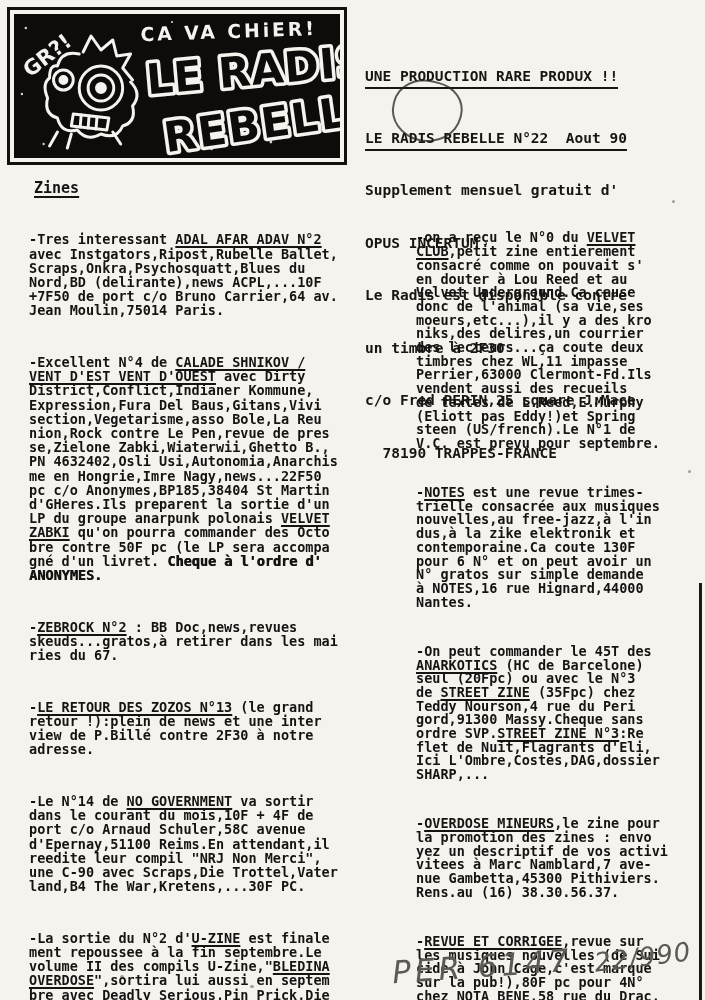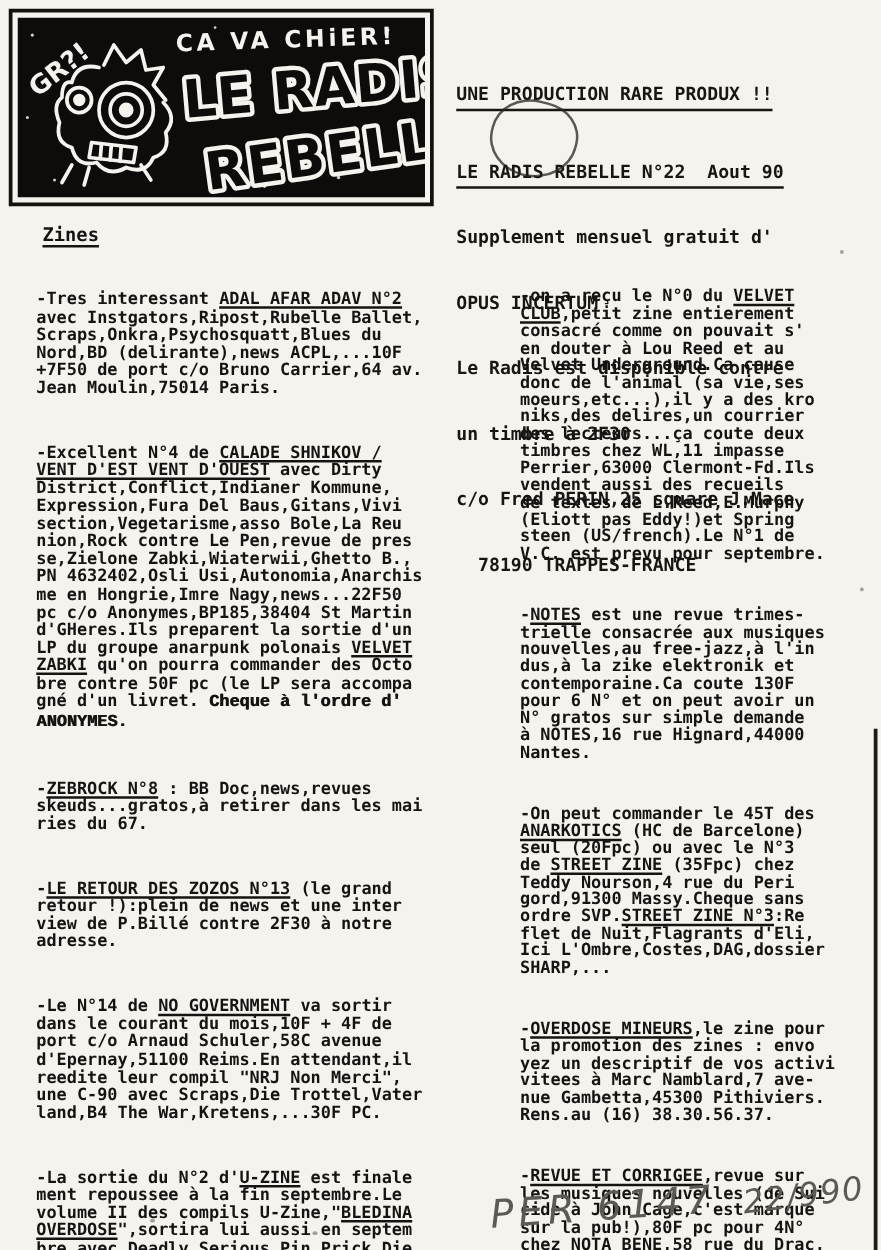--- a/index.html
+++ b/index.html
@@ -37,21 +37,21 @@
     font:700 15px/18px "DejaVu Sans Mono", monospace;
     text-decoration:underline;text-underline-offset:3px;text-decoration-thickness:2px;
   }
   
   .col{position:absolute;white-space:pre;}
   .col-left{left:29px;top:204px;width:336px;font:700 13.5px/14.2px "DejaVu Sans Mono", monospace;}
   .col-right{left:416px;top:204px;width:288px;font:700 13.5px/13.7px "DejaVu Sans Mono", monospace;}
   .para{margin:0 0 9px 0;}
   .col-right .para{margin:0 0 8px 0;}
   .para .u{text-decoration:underline;text-underline-offset:2px;text-decoration-thickness:1.5px;}
-  .para .b{text-shadow:0.6px 0 currentColor;font-family:Liberation Mono, monospace;}
+  .para .b{text-shadow:0.6px 0 currentColor;}
   
   .hw{
     position:absolute;color:#5d5a55;
     font-family:"DejaVu Sans", sans-serif;font-style:italic;font-weight:400;
     pointer-events:none;
   }
   .hw-ref{left:392px;top:948px;font-size:31px;letter-spacing:4px;transform:rotate(-4deg);}
   .hw-issue{left:594px;top:942px;font-size:26px;letter-spacing:1px;transform:rotate(-7deg);}
   
   .edge-line{position:absolute;left:699px;top:583px;width:3px;height:417px;background:#1c1a17;}
@@ -127,21 +127,21 @@
 se,Zielone Zabki,Wiaterwii,Ghetto B.,
 PN 4632402,Osli Usi,Autonomia,Anarchis
 me en Hongrie,Imre Nagy,news...22F50
 pc c/o Anonymes,BP185,38404 St Martin
 d'GHeres.Ils preparent la sortie d'un
 LP du groupe anarpunk polonais </span><span class="u">VELVET</span><span>
 </span><span class="u">ZABKI</span><span> qu'on pourra commander des Octo
 bre contre 50F pc (le LP sera accompa
 gné d'un livret. </span><span class="b">Cheque à l'ordre d'</span><span>
 </span><span class="b">ANONYMES.</span></p>
-  <p class="para"><span>-</span><span class="u">ZEBROCK N°8</span><span> : BB Doc,news,revues
+  <p class="para"><span>-</span><span class="u">ZEBROCK N°2</span><span> : BB Doc,news,revues
 skeuds...gratos,à retirer dans les mai
 ries du 67.</span></p>
   <p class="para"><span>-</span><span class="u">LE RETOUR DES ZOZOS N°13</span><span> (le grand
 retour !):plein de news et une inter
 view de P.Billé contre 2F30 à notre
 adresse.</span></p>
   <p class="para"><span>-Le N°14 de </span><span class="u">NO GOVERNMENT</span><span> va sortir
 dans le courant du mois,10F + 4F de
 port c/o Arnaud Schuler,58C avenue
 d'Epernay,51100 Reims.En attendant,il

